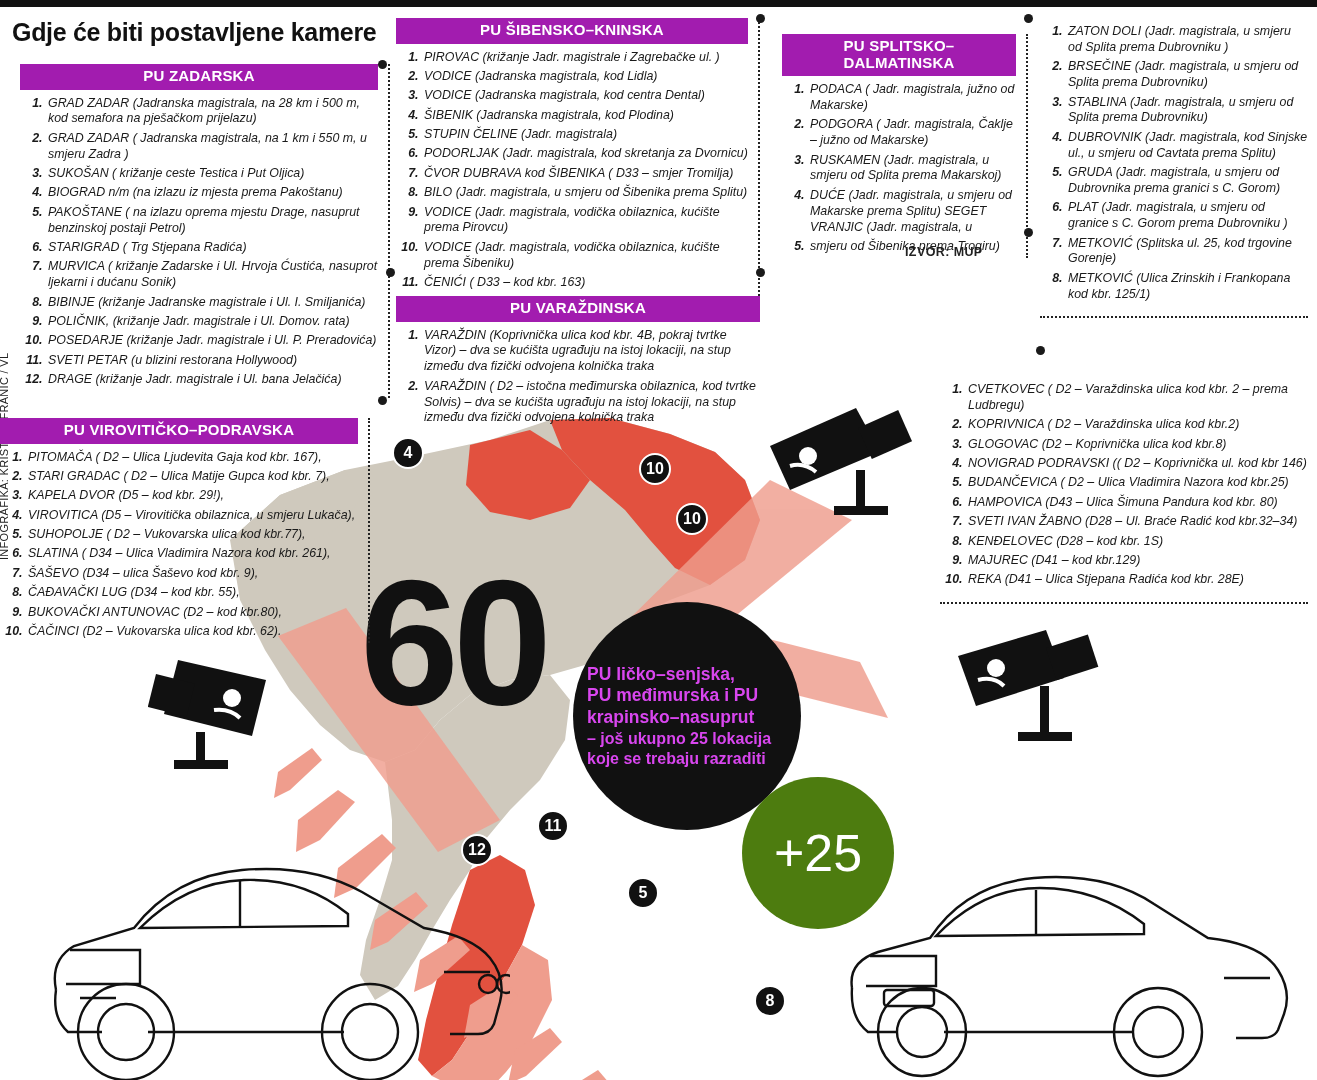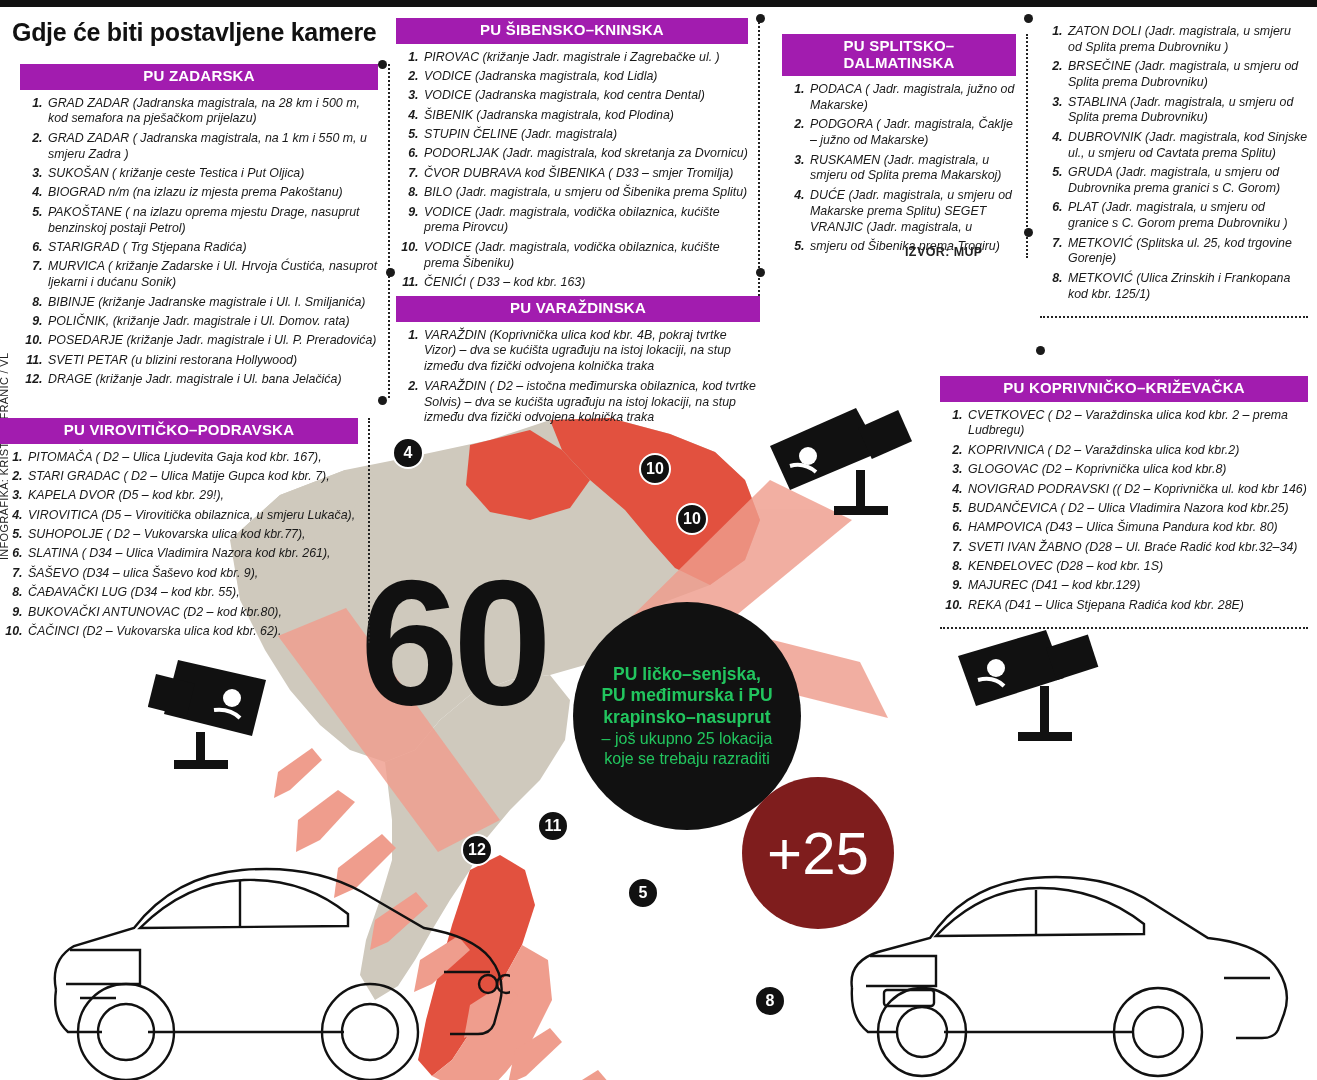--- a/index.html
+++ b/index.html
@@ -49,32 +49,32 @@
   .izvor { position:absolute; left:905px; top:245px; font-size:12.5px; font-weight:bold; letter-spacing:0.4px; color:#222; }
 
   .bignum {
     position:absolute; left:360px; top:570px;
     font-size:178px; font-weight:bold; color:#111;
     line-height:0.82; letter-spacing:-6px;
   }
   .circle-black {
     position:absolute; left:573px; top:602px;
     width:228px; height:228px; border-radius:50%;
-    background:#111; color:#22c55e;
+    background:#111; color:#d946ef;
     display:flex; align-items:center; justify-content:center;
-    text-align:center; padding:14px;
+    text-align:left; padding:14px;font-weight:bold;
   }
   .circle-black .inner { font-size:16px; line-height:1.24; }
   .circle-black .inner b { font-size:17.5px; display:block; }
   .circle-red {
     position:absolute; left:742px; top:777px;
     width:152px; height:152px; border-radius:50%;
-    background:#7f1d1d; color:#fff;
+    background:#4d7c0f; color:#fff;
     display:flex; align-items:center; justify-content:center;
-    font-size:60px; font-weight:300;
+    font-size:52px; font-weight:300;
   }
   .badge {
     position:absolute; width:32px; height:32px; border-radius:50%;
     background:#111; color:#fff; font-size:16px; font-weight:bold;
     display:flex; align-items:center; justify-content:center;
     border:2.5px solid #fff;
   }
   svg { display:block; }
 </style>
 </head>
@@ -301,21 +301,20 @@
     <li>DUBROVNIK (Jadr. magistrala, kod Sinjske ul., u smjeru od Cavtata prema Splitu)</li>
     <li>GRUDA (Jadr. magistrala, u smjeru od Dubrovnika prema granici s C. Gorom)</li>
     <li>PLAT (Jadr. magistrala, u smjeru od granice s C. Gorom prema Dubrovniku )</li>
     <li>METKOVIĆ (Splitska ul. 25, kod trgovine Gorenje)</li>
     <li>METKOVIĆ (Ulica Zrinskih i Frankopana kod kbr. 125/1)</li>
   </ol>
 </div>
 <div class="dot" style="left:1036px; top:346px;"></div>
 
 <div class="panel dashed-b" style="left:940px; top:376px; width:368px; padding-bottom:10px;">
-  <div class="phead">PU KOPRIVNIČKO–KRIŽEVAČKA</div>
   <ol class="plist">
     <li>CVETKOVEC ( D2 – Varaždinska ulica kod kbr. 2 – prema Ludbregu)</li>
     <li>KOPRIVNICA ( D2 – Varaždinska ulica kod kbr.2)</li>
     <li>GLOGOVAC (D2 – Koprivnička ulica kod kbr.8)</li>
     <li>NOVIGRAD PODRAVSKI (( D2 – Koprivnička ul. kod kbr 146)</li>
     <li>BUDANČEVICA ( D2 – Ulica Vladimira Nazora kod kbr.25)</li>
     <li>HAMPOVICA (D43 – Ulica Šimuna Pandura kod kbr. 80)</li>
     <li>SVETI IVAN ŽABNO (D28 – Ul. Braće Radić kod kbr.32–34)</li>
     <li>KENĐELOVEC (D28 – kod kbr. 1S)</li>
     <li>MAJUREC (D41 – kod kbr.129)</li>

